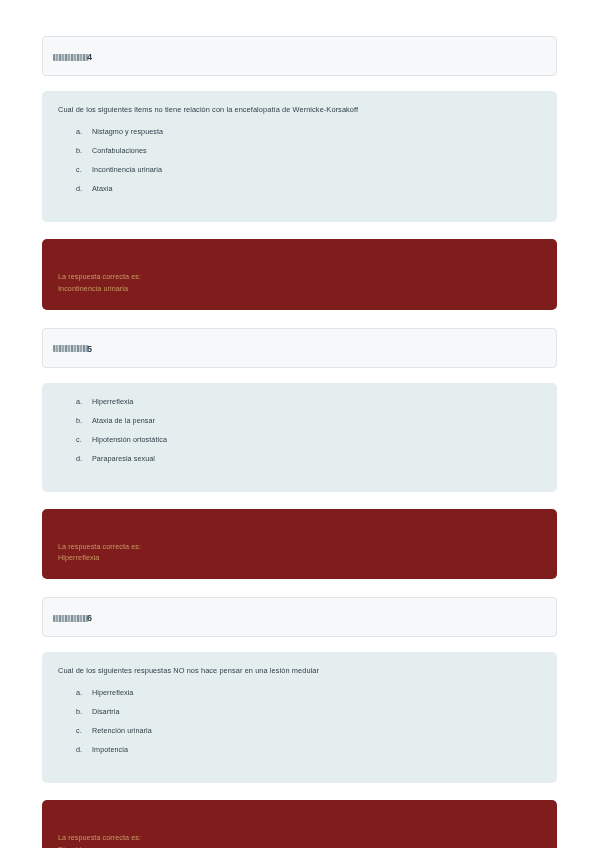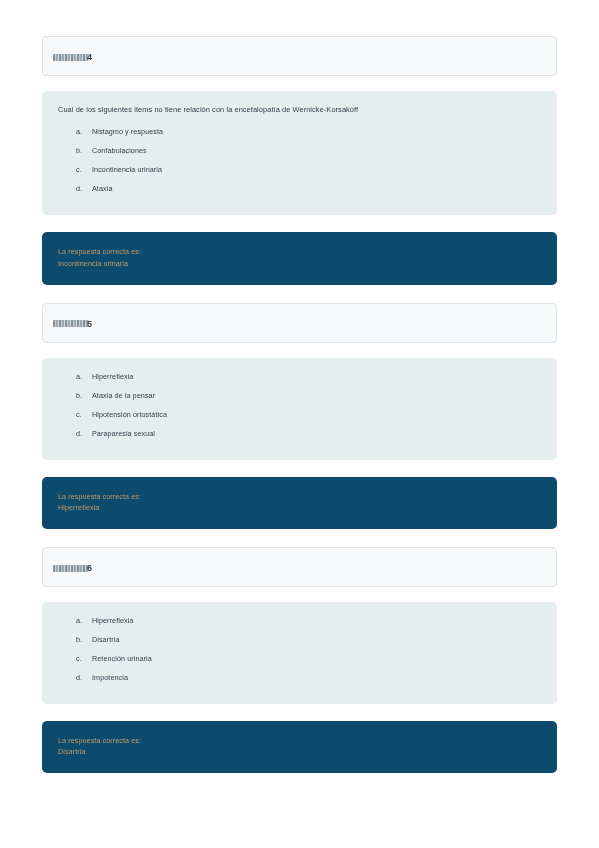--- a/index.html
+++ b/index.html
@@ -62,21 +62,21 @@
     letter-spacing: -1px;
     vertical-align: middle;
     margin-left: -2px;
     filter: blur(0.3px);
   }
 
   
   .q-body {
     background: #e4eeef;
     border-radius: 5px;
-    padding: 14px 16px 20px 16px;
+    padding: 14px 16px 27px 16px;
     margin-bottom: 17px;
   }
   .q-text {
     font-size: 7.4px;
     line-height: 1.4;
     color: #31404a;
     margin: 0 0 12px 0;
     letter-spacing: .08px;
   }
   .options {
@@ -98,23 +98,23 @@
     width: 16px;
     flex: 0 0 16px;
     color: #31404a;
   }
   .opt-label {
     flex: 1 1 auto;
   }
 
   
   .q-answer {
-    background: #0c4a6e;
+    background: #7f1d1d;
     border-radius: 5px;
-    padding: 14px 16px 16px 16px;
+    padding: 32px 16px 16px 16px;
     margin-bottom: 18px;
   }
   .ans-line {
     font-size: 7.2px;
     color: #c79a63;
     line-height: 1.55;
     letter-spacing: .08px;
   }
   .ans-value {
     font-size: 7.2px;
@@ -201,20 +201,21 @@
 
   <div class="q-block">
 
     <div class="q-header">
       <span class="redacted">
         <span class="blur"></span><span class="num">6</span>
       </span>
     </div>
 
     <div class="q-body">
+      <p class="q-text">Cual de los siguientes respuestas NO nos hace pensar en una lesión medular</p>
       <ul class="options">
         <li class="option">
           <span class="opt-letter">a.</span>
           <span class="opt-label">Hiperreflexia</span>
         </li>
         <li class="option">
           <span class="opt-letter">b.</span>
           <span class="opt-label">Disartria</span>
         </li>
         <li class="option">

